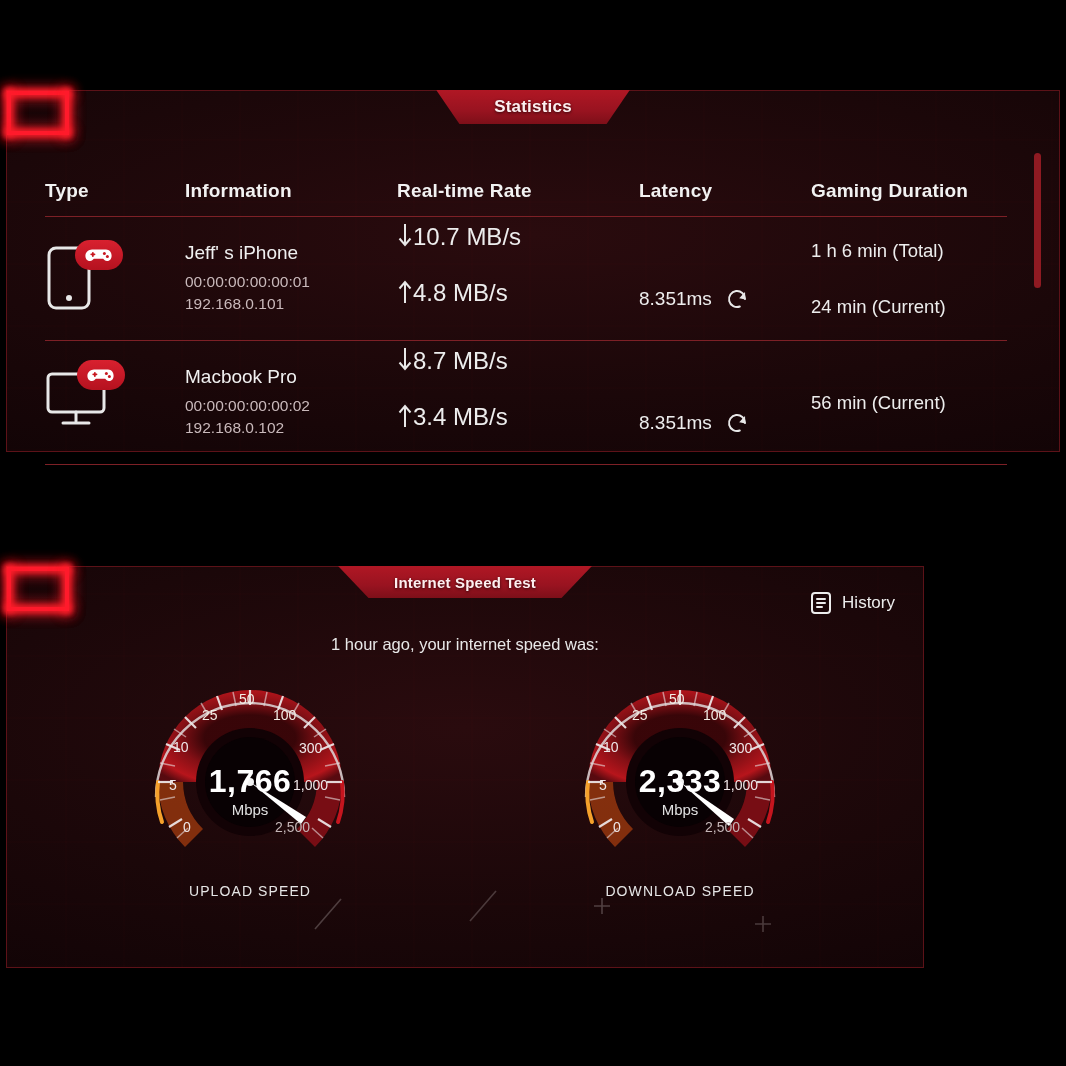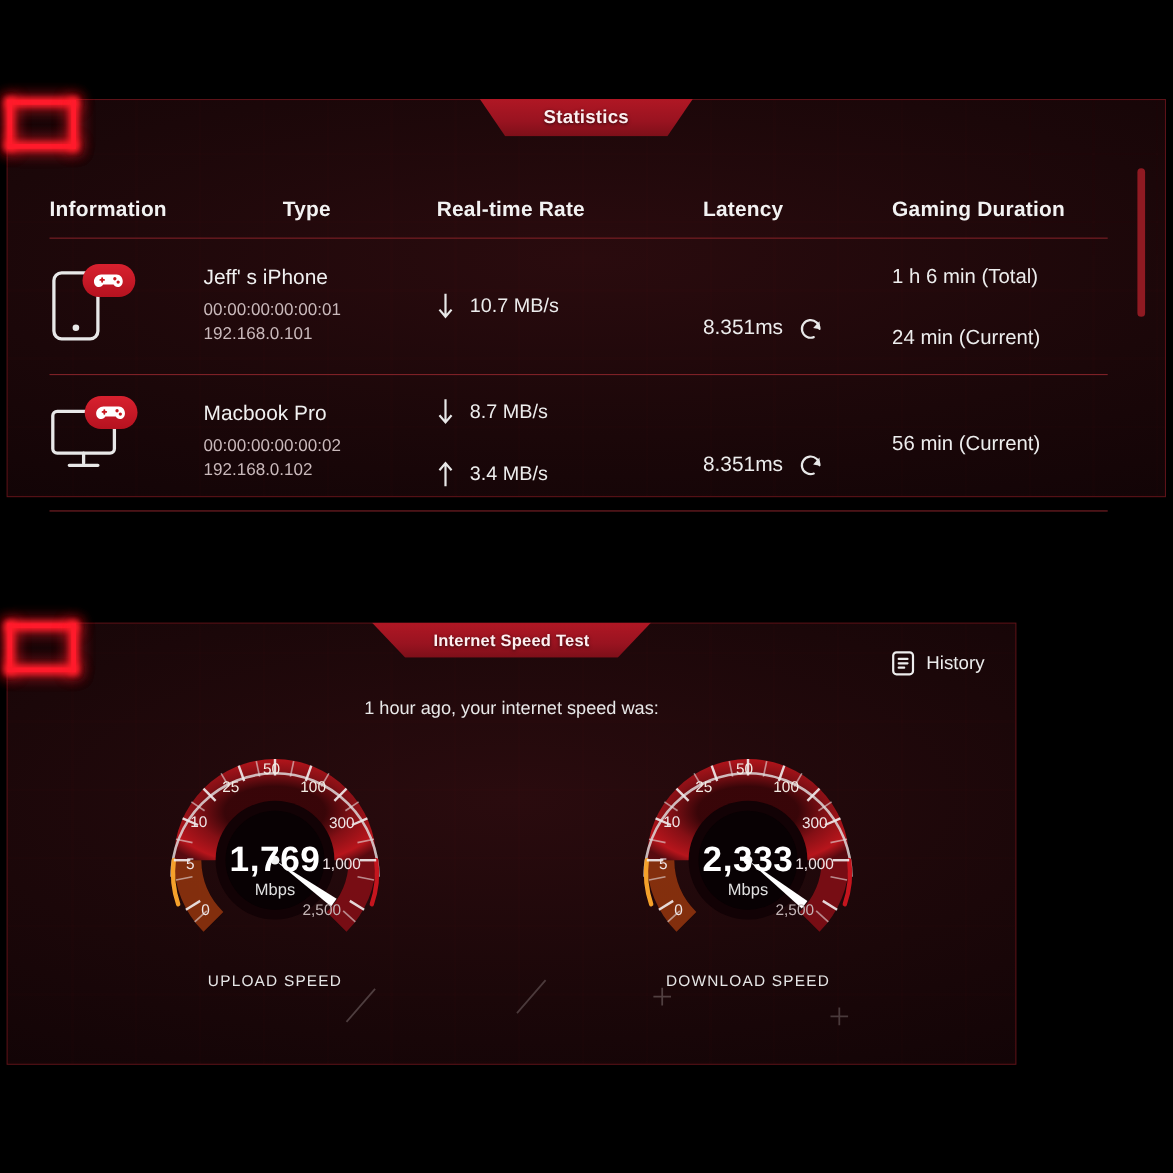--- a/index.html
+++ b/index.html
@@ -134,24 +134,22 @@
   }
   .info-sub {
     color: #c9b9bb;
     font-size: 15.5px;
     line-height: 1.45;
     white-space: nowrap;
   }
 
   .rate-line {
     display: flex;
-    align-items: center;
-    gap: 14px;
     color: #ededed;
-    font-size: 18px;
+    font-size: 24px;
     height: 56px;
   }
   .arrow-svg { display:block; }
 
   .latency-cell {
     display: flex;
     align-items: center;
     gap: 13px;
     color: #ededed;
     font-size: 19px;
@@ -255,22 +253,22 @@
 
   <div class="tab-header">Statistics</div>
 
   <div class="scrollbar-track">
     <div class="scrollbar-thumb"></div>
   </div>
 
   <div class="stats-body">
 
     <div class="stats-header-row">
+      <div class="col col-type">Type</div>
       <div class="col col-info">Information</div>
-      <div class="col col-type">Type</div>
       <div class="col col-rate">Real-time Rate</div>
       <div class="col col-latency">Latency</div>
       <div class="col col-duration">Gaming Duration</div>
     </div>
 
     <div class="device-row">
       <div class="col-type">
         <div class="device-icon-wrap">
           <svg width="56" height="70" viewBox="0 0 56 70">
             <rect x="4" y="6" width="40" height="60" rx="7" ry="7" fill="none" stroke="#e8e8e8" stroke-width="3"></rect>
@@ -293,20 +291,26 @@
         <div class="info-sub">00:00:00:00:00:01</div>
         <div class="info-sub">192.168.0.101</div>
       </div>
 
       <div class="col-rate">
         <div class="rate-line">
           <svg class="arrow-svg" width="16" height="26" viewBox="0 0 16 26">
             <path d="M8 1 V21 M2.5 15.5 L8 22 L13.5 15.5" fill="none" stroke="#e8e8e8" stroke-width="2"></path>
           </svg>
           <span>10.7 MB/s</span>
+        </div>
+        <div class="rate-line">
+          <svg class="arrow-svg" width="16" height="26" viewBox="0 0 16 26">
+            <path d="M8 24 V4 M2.5 9.5 L8 3 L13.5 9.5" fill="none" stroke="#e8e8e8" stroke-width="2"></path>
+          </svg>
+          <span>4.8 MB/s</span>
         </div>
       </div>
 
       <div class="col-latency">
         <div class="latency-cell">
           <span>8.351ms</span>
           <svg width="24" height="24" viewBox="0 0 24 24">
             <path d="M20 12 A8 8 0 1 0 14.8 19.5" fill="none" stroke="#e8e8e8" stroke-width="2" stroke-linecap="round"></path>
             <path d="M20 5 L20.4 12.4 L14.2 11.2 Z" fill="#e8e8e8"></path>
           </svg>
@@ -481,21 +485,21 @@
         <span style="position:absolute; left:44px;  top:110px; color:#efe7e8; font-size:14px;">5</span>
         <span style="position:absolute; left:48px;  top:72px;  color:#efe7e8; font-size:14px;">10</span>
         <span style="position:absolute; left:77px;  top:40px;  color:#f3ece4; font-size:14px;">25</span>
         <span style="position:absolute; left:114px; top:24px;  color:#f3ece4; font-size:14px;">50</span>
         <span style="position:absolute; left:148px; top:40px;  color:#f3ece4; font-size:14px;">100</span>
         <span style="position:absolute; left:174px; top:73px;  color:#efe7e8; font-size:14px;">300</span>
         <span style="position:absolute; left:168px; top:110px; color:#efe7e8; font-size:14px;">1,000</span>
         <span style="position:absolute; left:150px; top:152px; color:#c4b6b7; font-size:14px;">2,500</span>
       </div>
 
-      <div class="gauge-value">1,769</div>
+      <div class="gauge-value">1,766</div>
       <div class="gauge-unit-text">Mbps</div>
       <div class="gauge-label">UPLOAD SPEED</div>
     </div>
 
     <div class="gauge-unit">
       <svg width="250" height="212" viewBox="0 0 250 212">
         <defs>
           <radialGradient id="fillGradD" cx="50%" cy="52%" r="62%">
             <stop offset="40%" stop-color="#3a0508"></stop>
             <stop offset="62%" stop-color="#8d1016"></stop>

